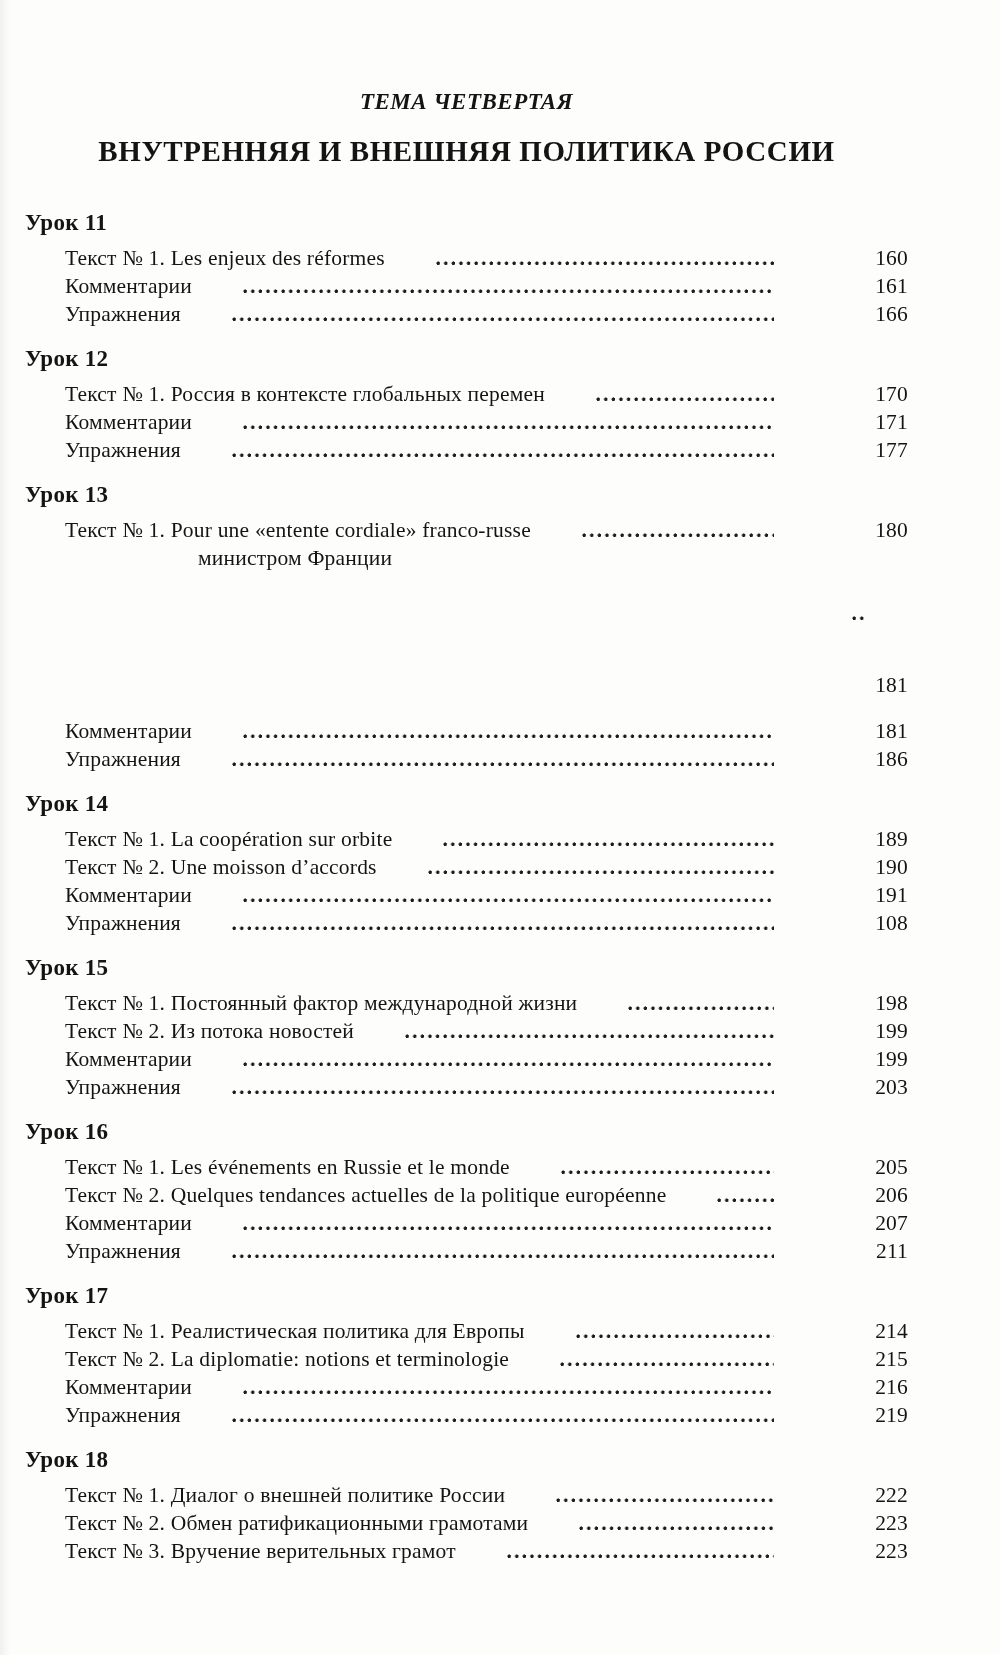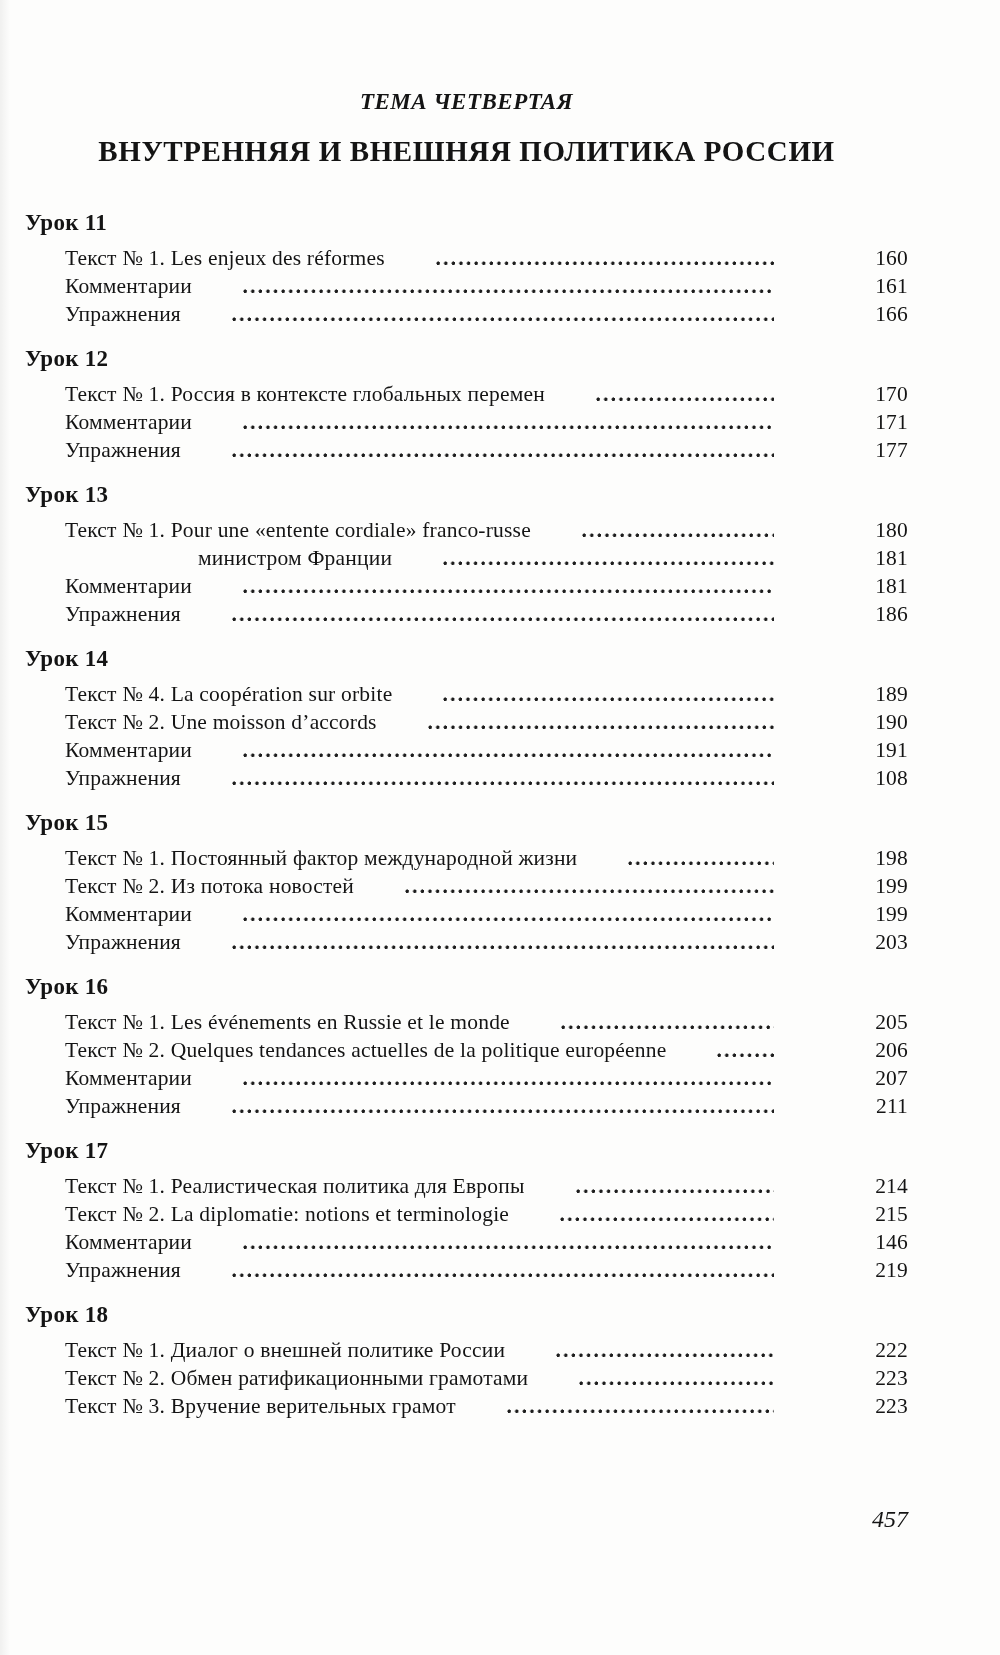--- a/index.html
+++ b/index.html
@@ -68,20 +68,21 @@
     font-size: 21.5px;
     line-height: 28px;
     letter-spacing: 0.2px;
     gap: 44px;
   }
   .row-label {
     white-space: nowrap;
   }
   .row.cont {
     padding-left: 133px;
+    flex-direction: column;
   }
   .line1 {
     font-size: 21.5px;
     line-height: 28px;
     letter-spacing: 0.2px;
     white-space: nowrap;
   }
   .dots {
     flex: 1 1 auto;
     align-self: flex-end;
@@ -180,21 +181,21 @@
             <span class="row-label">Упражнения</span>
             <span class="dots"></span>
             <span class="pnum">186</span>
           </div>
         </div>
       </div>
       <div class="lesson">
         <div class="lesson-heading">Урок 14</div>
         <div class="entries">
           <div class="row">
-            <span class="row-label">Текст № 4. La coopération sur orbite</span>
+            <span class="row-label">Текст № 1. La coopération sur orbite</span>
             <span class="dots"></span>
             <span class="pnum">189</span>
           </div>
           <div class="row">
             <span class="row-label">Текст № 2. Une moisson d’accords</span>
             <span class="dots"></span>
             <span class="pnum">190</span>
           </div>
           <div class="row">
             <span class="row-label">Комментарии</span>
@@ -267,21 +268,21 @@
             <span class="pnum">214</span>
           </div>
           <div class="row">
             <span class="row-label">Текст № 2. La diplomatie: notions et terminologie</span>
             <span class="dots"></span>
             <span class="pnum">215</span>
           </div>
           <div class="row">
             <span class="row-label">Комментарии</span>
             <span class="dots"></span>
-            <span class="pnum">146</span>
+            <span class="pnum">216</span>
           </div>
           <div class="row">
             <span class="row-label">Упражнения</span>
             <span class="dots"></span>
             <span class="pnum">219</span>
           </div>
         </div>
       </div>
       <div class="lesson">
         <div class="lesson-heading">Урок 18</div>

